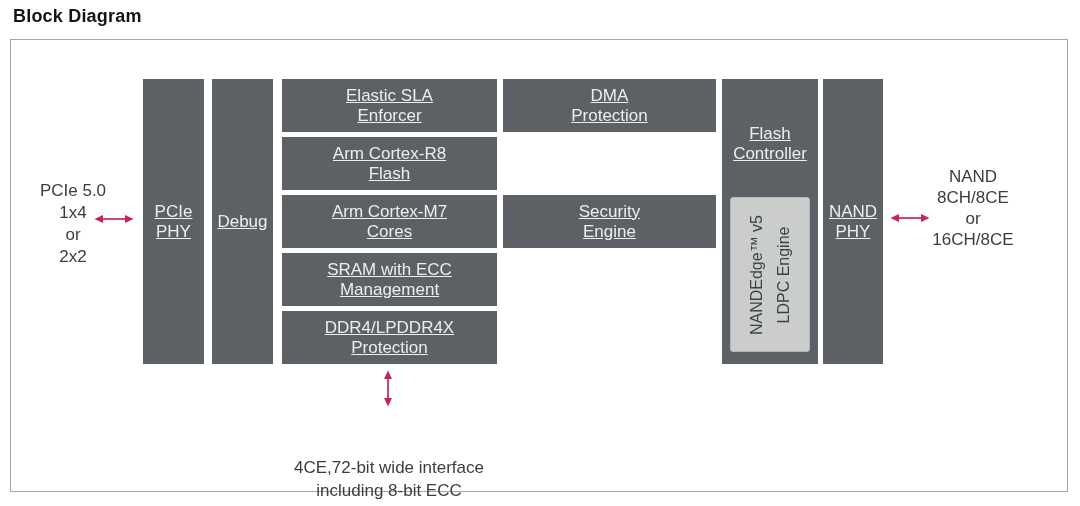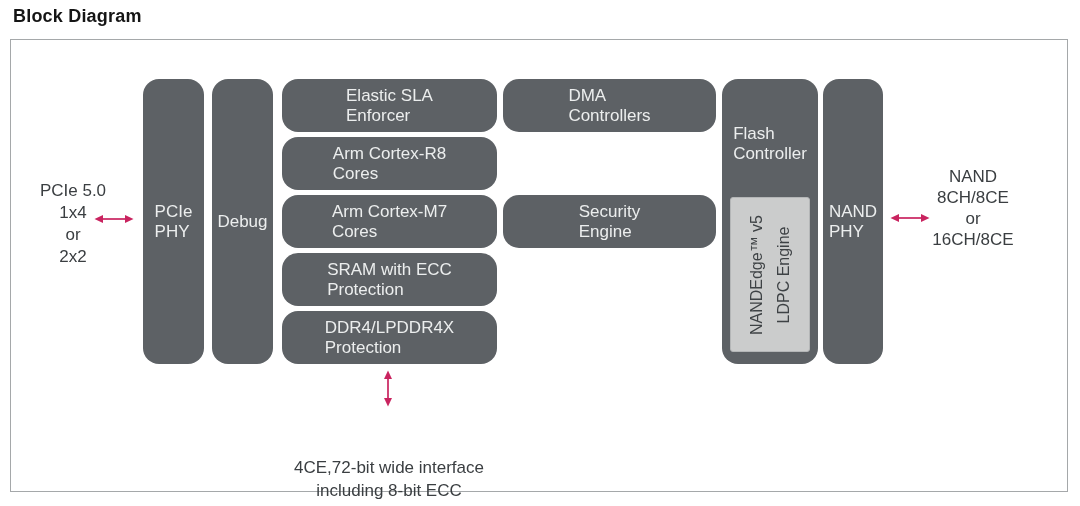--- a/index.html
+++ b/index.html
@@ -27,25 +27,27 @@
   }
   .frame{
     position:absolute;left:10px;top:39px;
     width:1058px;height:453px;
     border:1.5px solid var(--frame-border);
     background:#ffffff;
   }
   .block{
     position:absolute;
     background:var(--block-fill);
-    border-radius:16px;
+    border-radius:0;
     color:var(--block-text);
     display:flex;align-items:center;justify-content:center;
+    text-align:center;
     font-size:17px;line-height:20px;
     white-space:pre-line;
+    text-decoration:underline;
   }
   .tall{top:79px;height:285px;}
   .row{width:215px;height:53px;}
   .row2{width:213px;height:53px;}
   .flash{align-items:flex-start;padding-top:45px;}
   .ldpc{
     position:absolute;left:730px;top:197px;width:80px;height:155px;
     background:var(--inner-fill);
     border:1px solid #b4b6b7;
     border-radius:3px;
@@ -89,30 +91,30 @@
     <path d="M39.5,6 L31,2 L31,10 Z" style="fill:var(--arrow)"></path>
   </svg>
 
   <div class="block tall" style="left:143px;width:61px">PCIe
 PHY</div>
   <div class="block tall" style="left:212px;width:61px">Debug</div>
 
   <div class="block row" style="left:282px;top:79px">Elastic SLA
 Enforcer</div>
   <div class="block row" style="left:282px;top:137px">Arm Cortex-R8
-Cores</div>
+Flash</div>
   <div class="block row" style="left:282px;top:195px">Arm Cortex-M7
 Cores</div>
   <div class="block row" style="left:282px;top:253px">SRAM with ECC
-Protection</div>
+Management</div>
   <div class="block row" style="left:282px;top:311px">DDR4/LPDDR4X
 Protection</div>
 
   <div class="block row2" style="left:503px;top:79px">DMA
-Controllers</div>
+Protection</div>
   <div class="block row2" style="left:503px;top:195px">Security
 Engine</div>
 
   <div class="block tall flash" style="left:722px;width:96px">Flash
 Controller</div>
   <div class="ldpc">
     <div class="ldpc-rot">
       <div>NANDEdge™ v5</div>
       <div>LDPC Engine</div>
     </div>

